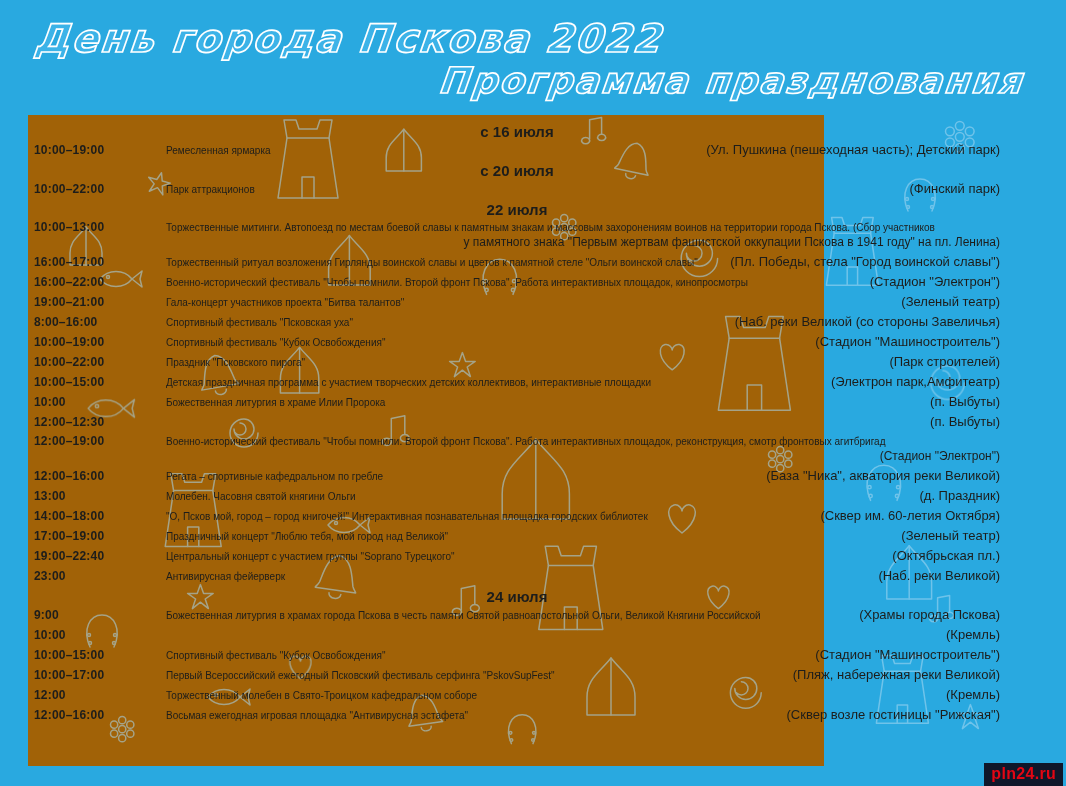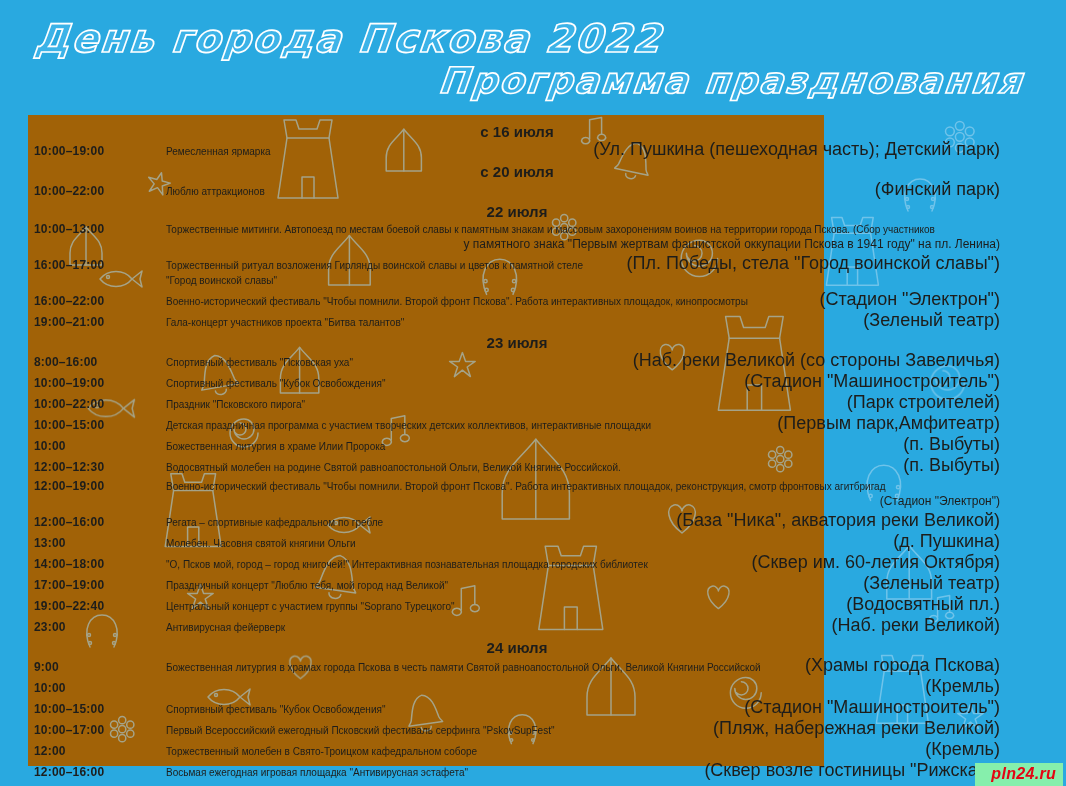--- a/index.html
+++ b/index.html
@@ -32,26 +32,26 @@
     box-sizing:border-box;padding:7px 8px 6px 6px;
     color:#1d1d1b;
   }
   .date-header{
     text-align:center;font-weight:700;font-size:15px;line-height:17px;margin:1px 0 2px;
   }
   .event{margin-bottom:4px;}
   .l1{display:flex;align-items:baseline;line-height:15px;}
   .time{flex:0 0 88px;font-weight:700;font-size:12px;white-space:nowrap;letter-spacing:.2px;}
   .desc{font-size:10px;padding-right:8px;margin-left:44px;}
-  .loc{margin-left:auto;font-size:18px;text-align:right;white-space:nowrap;padding-left:6px;}
+  .loc{margin-left:auto;font-size:13px;text-align:right;white-space:nowrap;padding-left:6px;}
   .l2{font-size:12px;line-height:15px;text-align:right;}
   .watermark{
-    position:absolute;right:3px;bottom:0;background:#86efac;
+    position:absolute;right:3px;bottom:0;background:#0f172a;
     color:#e30613;font-weight:700;font-size:16px;line-height:16px;
-    padding:3px 7px 4px 16px;letter-spacing:.3px;font-style:italic;
+    padding:3px 7px 4px 7px;letter-spacing:.3px;
   }
 </style>
 </head>
 <body>
 
 <div class="outline-script title">День города Пскова 2022</div>
 <div class="outline-script subtitle">Программа празднования</div>
 
 <div class="paper">
   <svg class="doodles" viewBox="0 0 980 651" xmlns="http://www.w3.org/2000/svg">
@@ -161,54 +161,53 @@
         <div class="l1">
           <span class="time">10:00–19:00</span>
           <span class="desc">Ремесленная ярмарка</span>
           <span class="loc">(Ул. Пушкина (пешеходная часть); Детский парк)</span>
         </div>
       </div>
       <div class="date-header">с 20 июля</div>
       <div class="event">
         <div class="l1">
           <span class="time">10:00–22:00</span>
-          <span class="desc">Люблю аттракционов</span>
+          <span class="desc">Парк аттракционов</span>
           <span class="loc">(Финский парк)</span>
         </div>
       </div>
       <div class="date-header">22 июля</div>
       <div class="event">
         <div class="l1">
           <span class="time">10:00–13:00</span>
           <span class="desc">Торжественные митинги. Автопоезд по местам боевой славы к памятным знакам и массовым захоронениям воинов на территории города Пскова. (Сбор участников</span>
         </div>
         <div class="l2">у памятного знака "Первым жертвам фашистской оккупации Пскова в 1941 году" на пл. Ленина)</div>
       </div>
       <div class="event">
         <div class="l1">
           <span class="time">16:00–17:00</span>
-          <span class="desc">Торжественный ритуал возложения Гирлянды воинской славы и цветов к памятной стеле "Город воинской славы"</span>
+          <span class="desc">Торжественный ритуал возложения Гирлянды воинской славы и цветов к памятной стеле "Ольги воинской славы"</span>
           <span class="loc">(Пл. Победы, стела "Город воинской славы")</span>
         </div>
       </div>
       <div class="event">
         <div class="l1">
           <span class="time">16:00–22:00</span>
           <span class="desc">Военно-исторический фестиваль "Чтобы помнили. Второй фронт Пскова". Работа интерактивных площадок, кинопросмотры</span>
           <span class="loc">(Стадион "Электрон")</span>
         </div>
       </div>
       <div class="event">
         <div class="l1">
           <span class="time">19:00–21:00</span>
           <span class="desc">Гала-концерт участников проекта "Битва талантов"</span>
           <span class="loc">(Зеленый театр)</span>
         </div>
       </div>
-      <div class="date-header">23 июля</div>
       <div class="event">
         <div class="l1">
           <span class="time">8:00–16:00</span>
           <span class="desc">Спортивный фестиваль "Псковская уха"</span>
           <span class="loc">(Наб. реки Великой (со стороны Завеличья)</span>
         </div>
       </div>
       <div class="event">
         <div class="l1">
           <span class="time">10:00–19:00</span>
@@ -220,34 +219,33 @@
         <div class="l1">
           <span class="time">10:00–22:00</span>
           <span class="desc">Праздник "Псковского пирога"</span>
           <span class="loc">(Парк строителей)</span>
         </div>
       </div>
       <div class="event">
         <div class="l1">
           <span class="time">10:00–15:00</span>
           <span class="desc">Детская праздничная программа с участием творческих детских коллективов, интерактивные площадки</span>
-          <span class="loc">(Первым парк,Амфитеатр)</span>
+          <span class="loc">(Электрон парк,Амфитеатр)</span>
         </div>
       </div>
       <div class="event">
         <div class="l1">
           <span class="time">10:00</span>
           <span class="desc">Божественная литургия в храме Илии Пророка</span>
           <span class="loc">(п. Выбуты)</span>
         </div>
       </div>
       <div class="event">
         <div class="l1">
           <span class="time">12:00–12:30</span>
-          <span class="desc">Водосвятный молебен на родине Святой равноапостольной Ольги, Великой Княгине Российской.</span>
           <span class="loc">(п. Выбуты)</span>
         </div>
       </div>
       <div class="event">
         <div class="l1">
           <span class="time">12:00–19:00</span>
           <span class="desc">Военно-исторический фестиваль "Чтобы помнили. Второй фронт Пскова". Работа интерактивных площадок, реконструкция, смотр фронтовых агитбригад</span>
         </div>
         <div class="l2">(Стадион "Электрон")</div>
       </div>
@@ -255,42 +253,42 @@
         <div class="l1">
           <span class="time">12:00–16:00</span>
           <span class="desc">Регата – спортивные кафедральном по гребле</span>
           <span class="loc">(База "Ника", акватория реки Великой)</span>
         </div>
       </div>
       <div class="event">
         <div class="l1">
           <span class="time">13:00</span>
           <span class="desc">Молебен. Часовня святой княгини Ольги</span>
-          <span class="loc">(д. Пушкина)</span>
+          <span class="loc">(д. Праздник)</span>
         </div>
       </div>
       <div class="event">
         <div class="l1">
           <span class="time">14:00–18:00</span>
           <span class="desc">"О, Псков мой, город – город книгочей!" Интерактивная познавательная площадка городских библиотек</span>
           <span class="loc">(Сквер им. 60-летия Октября)</span>
         </div>
       </div>
       <div class="event">
         <div class="l1">
           <span class="time">17:00–19:00</span>
           <span class="desc">Праздничный концерт "Люблю тебя, мой город над Великой"</span>
           <span class="loc">(Зеленый театр)</span>
         </div>
       </div>
       <div class="event">
         <div class="l1">
           <span class="time">19:00–22:40</span>
           <span class="desc">Центральный концерт с участием группы "Soprano Турецкого"</span>
-          <span class="loc">(Водосвятный пл.)</span>
+          <span class="loc">(Октябрьская пл.)</span>
         </div>
       </div>
       <div class="event">
         <div class="l1">
           <span class="time">23:00</span>
           <span class="desc">Антивирусная фейерверк</span>
           <span class="loc">(Наб. реки Великой)</span>
         </div>
       </div>
       <div class="date-header">24 июля</div>

